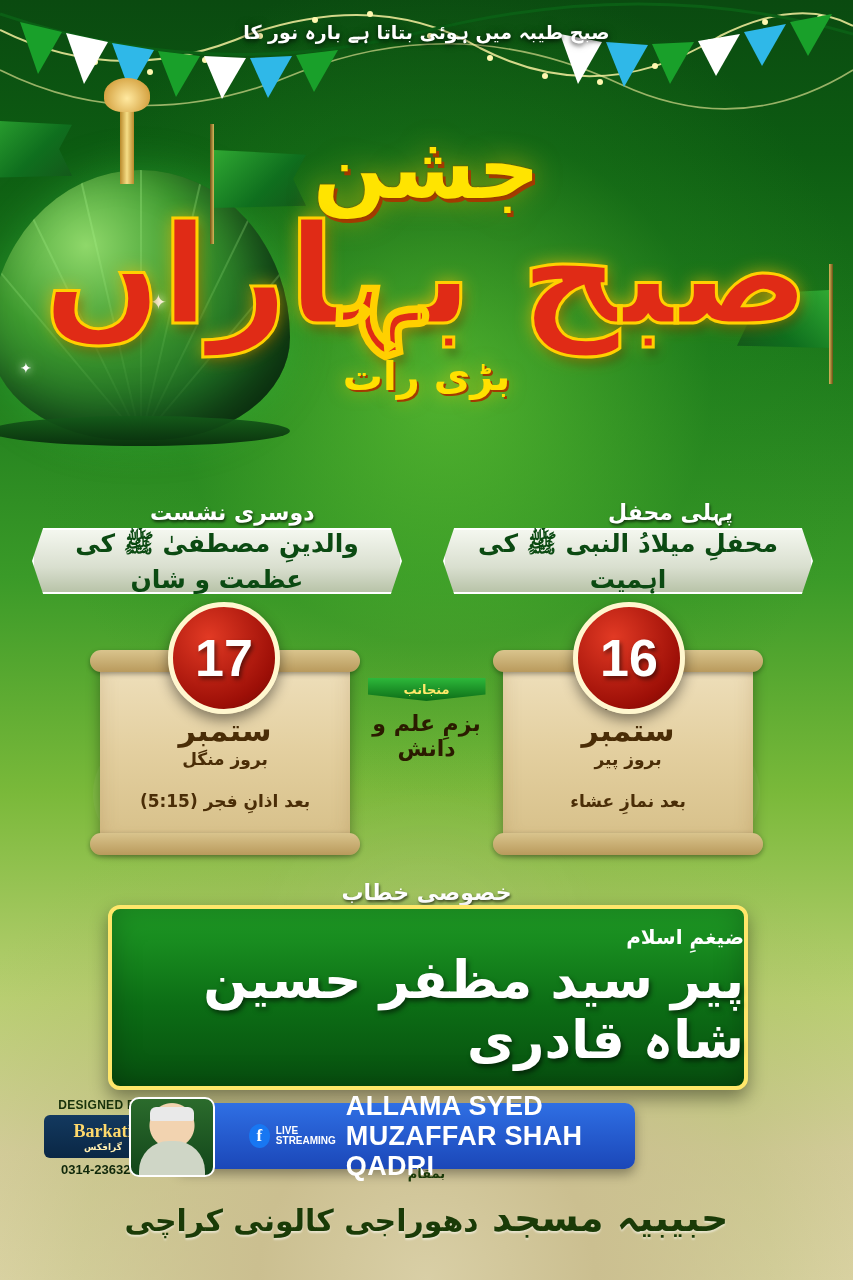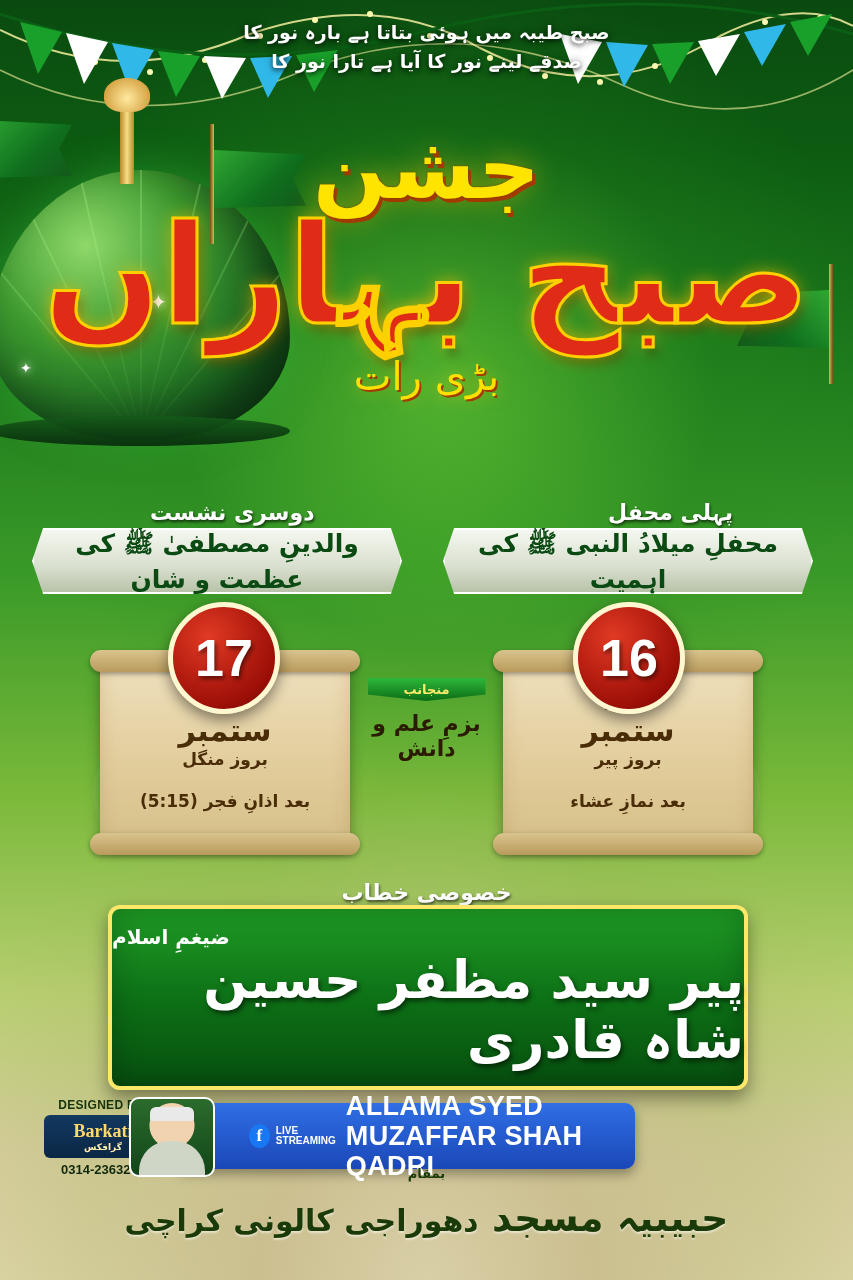--- a/index.html
+++ b/index.html
@@ -94,21 +94,21 @@
   }
   .title-main {
     margin-top: -14px;
     font-size: 138px; font-weight: 700;
     color: #e02b16;
     -webkit-text-stroke: 3px #ffd000;
     text-shadow: 0 0 18px rgba(255,190,0,.75), 4px 8px 10px rgba(0,0,0,.35);
     line-height: 1.05;
   }
   .title-sub {
-    margin-top: 4px; font-size: 40px; font-weight: 400; color: #ffe100;
+    margin-top: 4px; font-size: 40px; font-weight: 700; color: #ffe100;
     text-shadow: 2px 2px 0 #a33b00, 0 0 18px rgba(255,200,0,.6);
   }
 
   .session-labels { position: absolute; top: 500px; left: 0; width: 853px; }
   .sess-lbl {
     position: absolute; font-size: 22px; font-weight: 700; color: #ffffff;
     text-shadow: 1px 2px 3px rgba(0,0,0,.65);
   }
   .sess-lbl.right { right: 120px; }
   .sess-lbl.left  { left: 150px; }
@@ -182,21 +182,21 @@
     position:absolute; top: 880px; left: 50%; transform: translateX(-50%);
     font-size: 22px; font-weight:700; color:#ffffff;
     text-shadow: 1px 2px 3px rgba(0,0,0,.6);
   }
   .speaker-panel {
     position: absolute; top: 905px; left: 108px; width: 640px; height: 185px;
     background: linear-gradient(180deg,#1f9c25,#0c6d15 55%,#07500f);
     border: 4px solid #ffe76a;
     border-radius: 12px;
     box-shadow: 0 8px 18px rgba(0,0,0,.4), inset 0 0 30px rgba(0,0,0,.25);
-    display:flex; flex-direction:column; align-items:flex-start; justify-content:center;
+    display:flex; flex-direction:column; align-items:flex-end; justify-content:center;
   }
   .speaker-title { color:#ffffff; font-size: 20px; font-weight:700; margin-bottom:2px; }
   .speaker-name {
     color:#ffffff; font-size: 52px; font-weight: 700; line-height:1.15;
     text-shadow: 2px 3px 5px rgba(0,0,0,.55);
   }
 
   
   .designer {
     position:absolute; left: 44px; top: 1098px; width: 118px;
@@ -321,21 +321,20 @@
     <div class="sparkle" style="left: 190px; top: 230px;">✦</div>
     <div class="sparkle" style="left: 60px; top: 300px; font-size:14px;">✦</div>
   </div>
   <div class="flag" style="position:absolute; right: 20px; top: 290px; transform: scaleX(-1);">
     <span class="pole"></span>
       <span class="cloth"></span>
   </div>
 
   <div class="top-couplet urdu">
     <div>صبح طیبہ میں ہوئی بتاتا ہے بارہ نور کا</div>
-    <div>صدقے لینے نور کا آیا ہے تارا نور کا</div>
   </div>
 
   <div class="title-art">
     <div class="title-jashn urdu">جشن</div>
     <div class="title-main urdu">صبح بہاراں</div>
     <div class="title-sub urdu">بڑی رات</div>
   </div>
 
   <div class="session-labels">
     <div class="sess-lbl right urdu">پہلی محفل</div>

